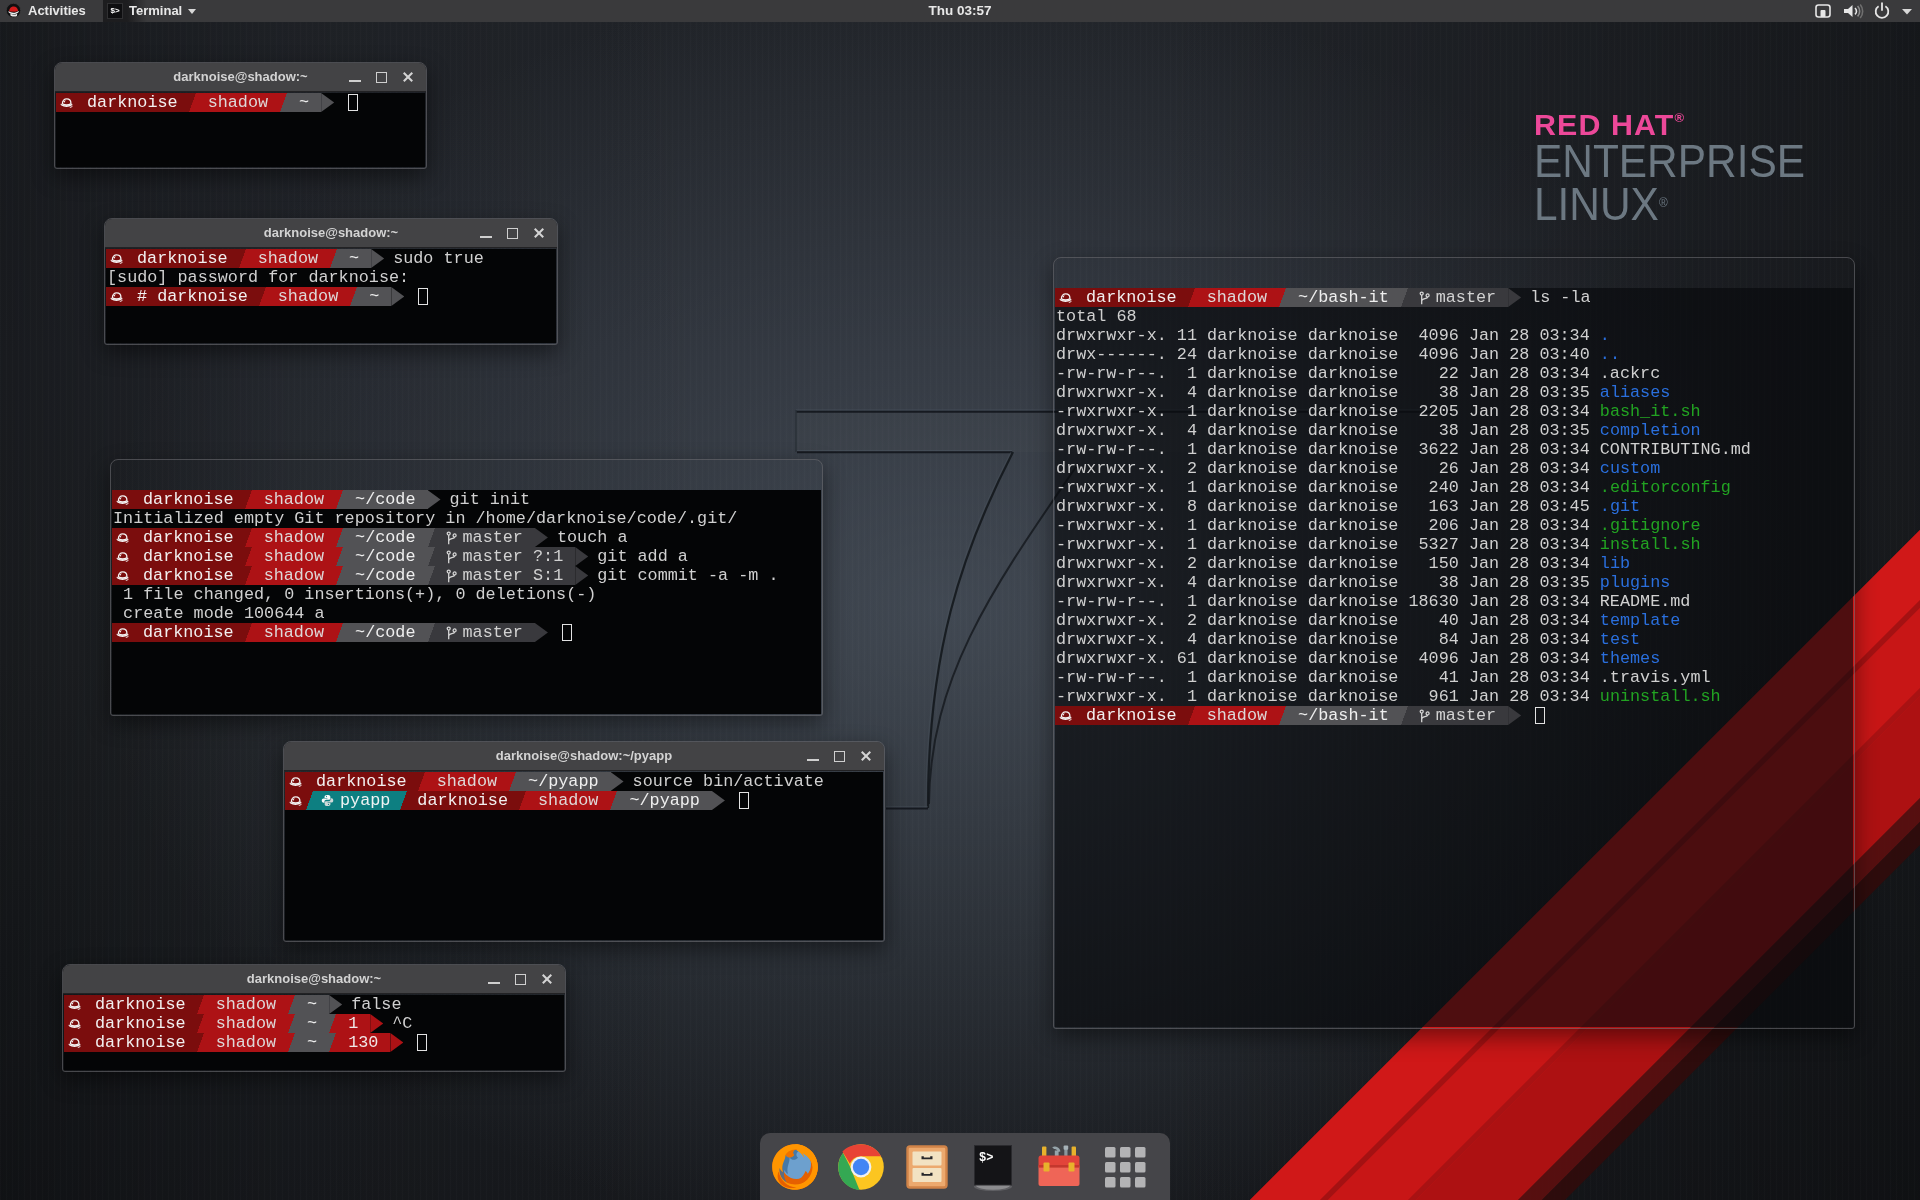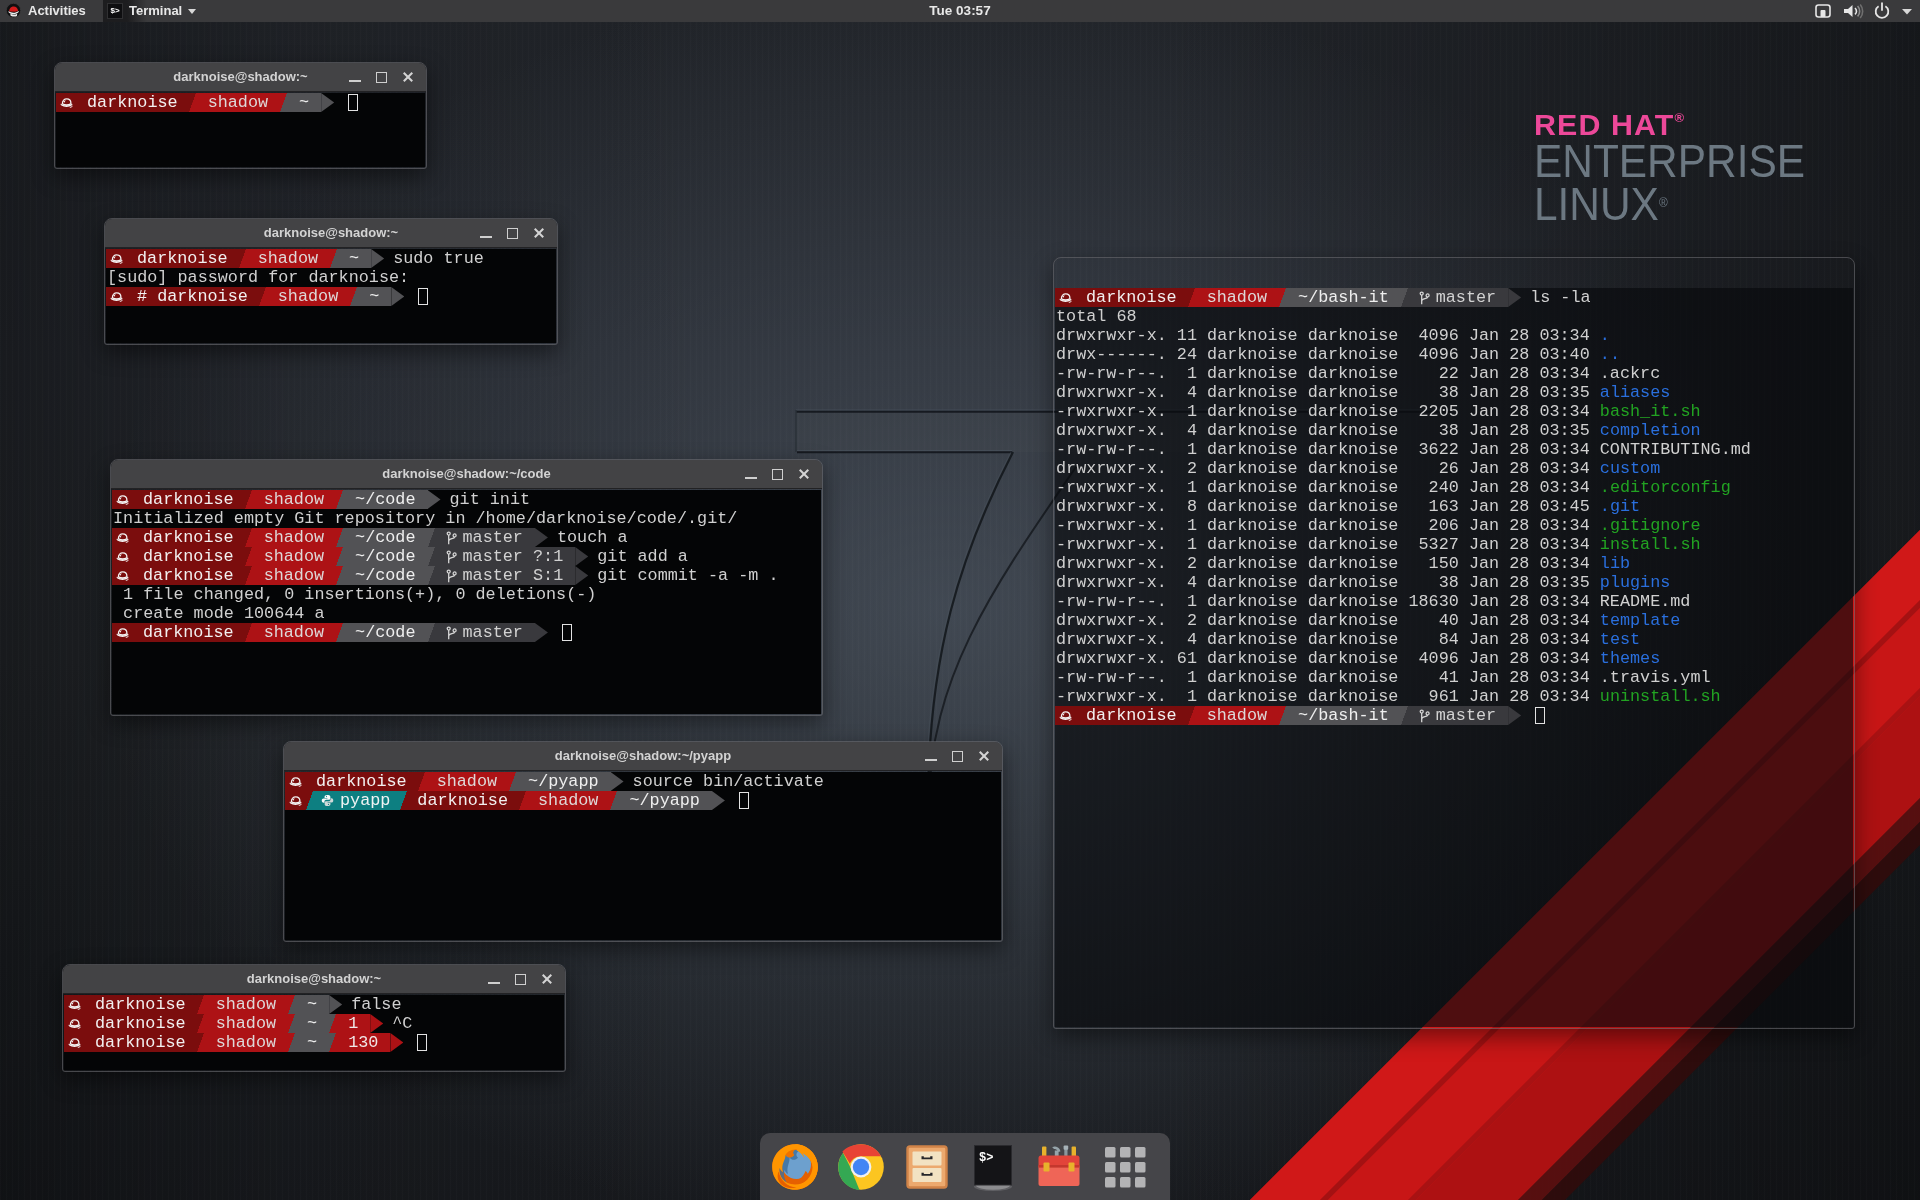--- a/index.html
+++ b/index.html
@@ -113,25 +113,20 @@
         <div class="pre">[sudo] password for darknoise:</div>
         <div class="row"><span class="chip" style="background:#7b0d0d"><svg width="14" height="12" viewBox="0 0 14 12" style="display:block">
               <path d="M2.4 6.6 C2.4 3.7 4.3 1.9 6.7 1.9 C9.1 1.9 10.9 3.7 10.9 6.2 L10.9 6.9 C8.3 8.2 4.9 8.2 2.4 6.9 Z" fill="none" stroke="#f4f4f4" stroke-width="1.3"></path>
               <path d="M3.1 4.6 L5.7 3.0 L4.4 5.7 Z" fill="#f4f4f4"></path>
               <path d="M0.9 6.7 C3.7 8.8 9.1 8.8 11.9 6.7 C12.7 7.1 12.6 7.9 11.7 8.6 C9.1 10.4 3.9 10.4 1.4 8.6 C0.5 7.9 0.4 7.1 0.9 6.7 Z" fill="#f4f4f4"></path>
               <path d="M9.6 9.9 C10.9 9.9 12.0 9.4 12.5 8.6 C12.9 9.3 12.4 10.2 11.3 10.6 C10.5 10.9 9.8 10.7 9.6 9.9 Z" fill="#f4f4f4"></path>
             </svg></span><span class="sg" style="background:#7b0d0d;padding:0 11px 0 10px;color:#f2f0f0"># darknoise</span><span class="sep" style="background:linear-gradient(to bottom right,#7b0d0d 49.5%,#ad1215 50.5%)"></span><span class="sg" style="background:#ad1215;padding:0 12px 0 12px;color:#ded8d8">shadow</span><span class="sep" style="background:linear-gradient(to bottom right,#ad1215 49.5%,#525255 50.5%)"></span><span class="sg" style="background:#525255;padding:0 12px 0 12px;color:#efefef">~</span><span class="cap" style="background:#525255"></span><span class="cur"></span></div>
       </div>
     </div>
 <div class="win" style="left:110px;top:459px;width:713px;height:257px">
-      <div class="tb">darknoise@shadow:~/code<span class="btns">
-          <span class="bmin"></span>
-          <span class="bmax"></span>
-          <span class="bx"></span>
-        </span></div>
       <div class="term">
         <div class="row"><span class="chip" style="background:#7b0d0d"><svg width="14" height="12" viewBox="0 0 14 12" style="display:block">
               <path d="M2.4 6.6 C2.4 3.7 4.3 1.9 6.7 1.9 C9.1 1.9 10.9 3.7 10.9 6.2 L10.9 6.9 C8.3 8.2 4.9 8.2 2.4 6.9 Z" fill="none" stroke="#f4f4f4" stroke-width="1.3"></path>
               <path d="M3.1 4.6 L5.7 3.0 L4.4 5.7 Z" fill="#f4f4f4"></path>
               <path d="M0.9 6.7 C3.7 8.8 9.1 8.8 11.9 6.7 C12.7 7.1 12.6 7.9 11.7 8.6 C9.1 10.4 3.9 10.4 1.4 8.6 C0.5 7.9 0.4 7.1 0.9 6.7 Z" fill="#f4f4f4"></path>
               <path d="M9.6 9.9 C10.9 9.9 12.0 9.4 12.5 8.6 C12.9 9.3 12.4 10.2 11.3 10.6 C10.5 10.9 9.8 10.7 9.6 9.9 Z" fill="#f4f4f4"></path>
             </svg></span><span class="sg" style="background:#7b0d0d;padding:0 11px 0 10px;color:#f2f0f0">darknoise</span><span class="sep" style="background:linear-gradient(to bottom right,#7b0d0d 49.5%,#ad1215 50.5%)"></span><span class="sg" style="background:#ad1215;padding:0 12px 0 12px;color:#ded8d8">shadow</span><span class="sep" style="background:linear-gradient(to bottom right,#ad1215 49.5%,#525255 50.5%)"></span><span class="sg" style="background:#525255;padding:0 12px 0 12px;color:#efefef">~/code</span><span class="cap" style="background:#525255"></span><span class="cmd">git init</span></div>
         <div class="pre">Initialized empty Git repository in /home/darknoise/code/.git/</div>
         <div class="row"><span class="chip" style="background:#7b0d0d"><svg width="14" height="12" viewBox="0 0 14 12" style="display:block">
               <path d="M2.4 6.6 C2.4 3.7 4.3 1.9 6.7 1.9 C9.1 1.9 10.9 3.7 10.9 6.2 L10.9 6.9 C8.3 8.2 4.9 8.2 2.4 6.9 Z" fill="none" stroke="#f4f4f4" stroke-width="1.3"></path>
@@ -178,21 +173,21 @@
               <path d="M9.6 9.9 C10.9 9.9 12.0 9.4 12.5 8.6 C12.9 9.3 12.4 10.2 11.3 10.6 C10.5 10.9 9.8 10.7 9.6 9.9 Z" fill="#f4f4f4"></path>
             </svg></span><span class="sg" style="background:#7b0d0d;padding:0 11px 0 10px;color:#f2f0f0">darknoise</span><span class="sep" style="background:linear-gradient(to bottom right,#7b0d0d 49.5%,#ad1215 50.5%)"></span><span class="sg" style="background:#ad1215;padding:0 12px 0 12px;color:#ded8d8">shadow</span><span class="sep" style="background:linear-gradient(to bottom right,#ad1215 49.5%,#525255 50.5%)"></span><span class="sg" style="background:#525255;padding:0 12px 0 12px;color:#efefef">~/code</span><span class="sep" style="background:linear-gradient(to bottom right,#525255 49.5%,#39393d 50.5%)"></span><span class="sg" style="background:#39393d;padding:0 12px 0 11px;color:#d2d2d2"><svg width="11" height="14" viewBox="0 0 11 14" style="display:block;margin-right:6px">
               <g stroke="#d6d6d6" stroke-width="1.3" fill="none">
                 <circle cx="2.7" cy="2.6" r="1.5"></circle>
                 <circle cx="8.6" cy="4.4" r="1.5"></circle>
                 <path d="M2.7 4.1 V13.2 M2.7 10 C2.7 7 8.6 8.3 8.6 5.9"></path>
               </g>
             </svg>master</span><span class="cap" style="background:#39393d"></span><span class="cur"></span></div>
       </div>
     </div>
-<div class="win" style="left:283px;top:741px;width:720px;height:201px">
+<div class="win" style="left:283px;top:741px;width:602px;height:201px">
       <div class="tb">darknoise@shadow:~/pyapp<span class="btns">
           <span class="bmin"></span>
           <span class="bmax"></span>
           <span class="bx"></span>
         </span></div>
       <div class="term">
         <div class="row"><span class="chip" style="background:#7b0d0d"><svg width="14" height="12" viewBox="0 0 14 12" style="display:block">
               <path d="M2.4 6.6 C2.4 3.7 4.3 1.9 6.7 1.9 C9.1 1.9 10.9 3.7 10.9 6.2 L10.9 6.9 C8.3 8.2 4.9 8.2 2.4 6.9 Z" fill="none" stroke="#f4f4f4" stroke-width="1.3"></path>
               <path d="M3.1 4.6 L5.7 3.0 L4.4 5.7 Z" fill="#f4f4f4"></path>
               <path d="M0.9 6.7 C3.7 8.8 9.1 8.8 11.9 6.7 C12.7 7.1 12.6 7.9 11.7 8.6 C9.1 10.4 3.9 10.4 1.4 8.6 C0.5 7.9 0.4 7.1 0.9 6.7 Z" fill="#f4f4f4"></path>
@@ -293,21 +288,21 @@
  <path d="M3.2 8.6 C3 5.9 5 3.6 7.6 3.6 C10.1 3.6 12 5.6 12.1 8 L9.2 8.8 L3.2 8.6 Z" fill="#d21c1c"></path>
  <path d="M2.5 8.3 C5.5 10.3 9.8 10.2 12.6 7.9 C12.9 8.3 12.8 8.9 12.2 9.4 C9.6 11.4 5.2 11.4 2.8 9.4 C2.3 8.9 2.2 8.5 2.5 8.3 Z" fill="#f2f2f2"></path>
  <path d="M4.3 10.8 C6.3 11.9 9.2 11.9 11.2 10.7 L11 12.7 C10 13.8 5.8 13.9 4.6 12.8 Z" fill="#ececec"></path>
 </svg>
 </div>
  <div class="act">Activities</div>
  <div id="appbtn"></div>
  <div id="appterm">$&gt;</div>
  <div class="appname">Terminal</div>
  <div class="caret"></div>
- <div class="clock">Tue 03:57</div>
+ <div class="clock">Thu 03:57</div>
  <div id="sysicons">
 <svg width="110" height="22" viewBox="0 0 110 22" style="display:block">
  <g fill="none" stroke="#e6e6e6" stroke-width="1.6">
   <rect x="8" y="5" width="14" height="12" rx="2.5" fill="none"></rect>
   <rect x="12.5" y="10" width="5" height="7" rx="1" fill="#e6e6e6" stroke="none"></rect>
  </g>
  <g>
   <path d="M36 9 L40 9 L44.5 5 L44.5 17 L40 13 L36 13 Z" fill="#e6e6e6"></path>
   <path d="M47 8 A4.2 4.2 0 0 1 47 14.4" stroke="#e6e6e6" stroke-width="1.6" fill="none"></path>
   <path d="M49.6 6 A7.6 7.6 0 0 1 49.6 16.4" stroke="#8c8c8c" stroke-width="1.6" fill="none"></path>

